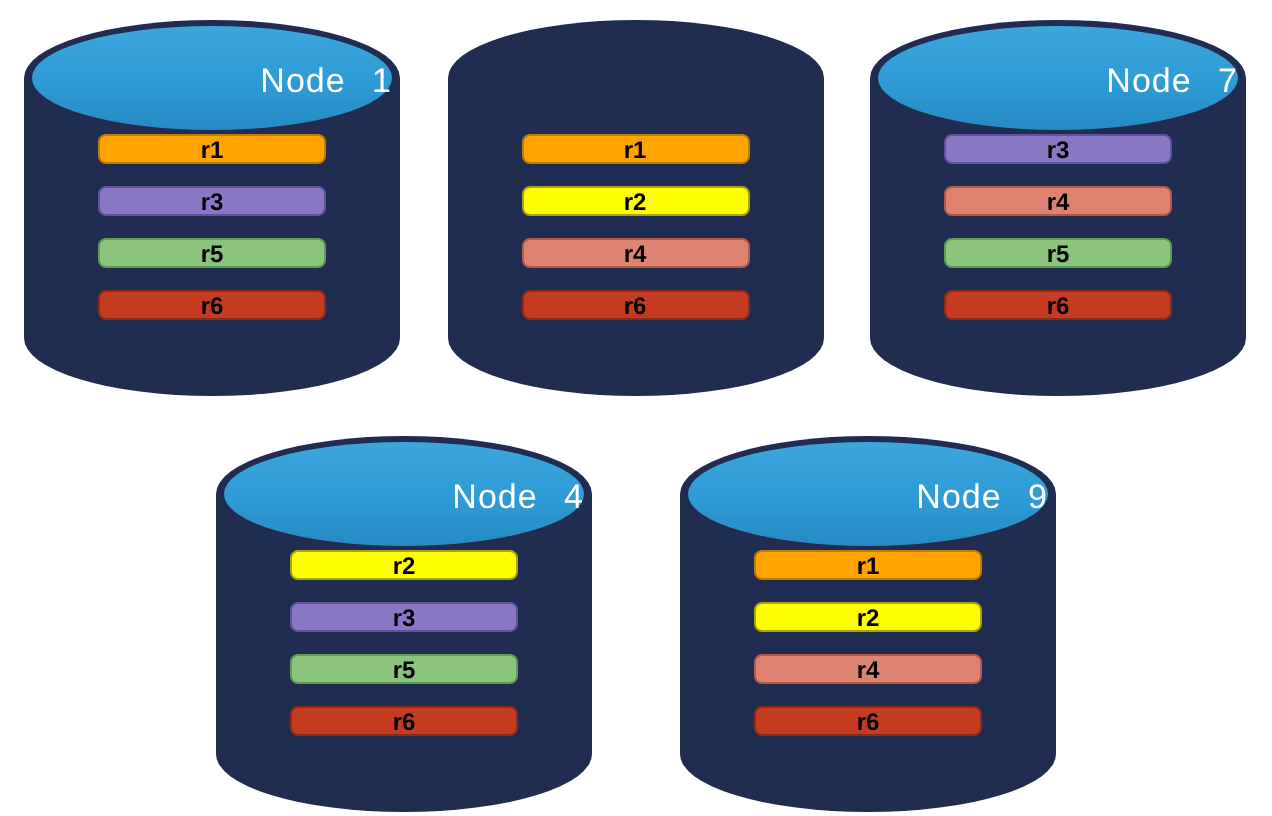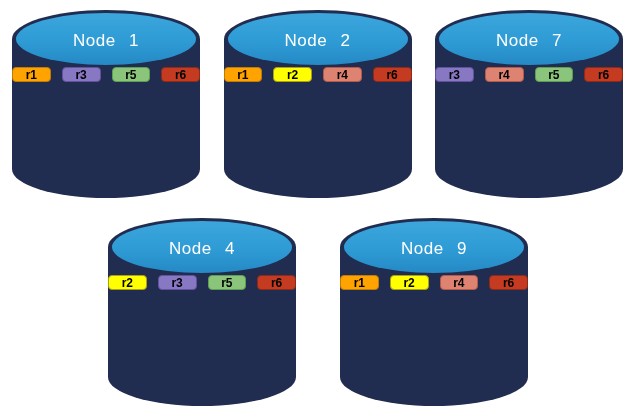--- a/index.html
+++ b/index.html
@@ -44,38 +44,38 @@
   .cyl-top {
     position: absolute;
     top: 3px;
     left: 4px;
     right: 4px;
     height: 52px;
     border-radius: 50%;
     background: linear-gradient(180deg, #3CA6DC 0%, var(--cyl-top, #2E9BD5) 55%, #2589C4 100%);
     display: flex;
     align-items: center;
-    justify-content: center;
+    justify-content: flex-end;
   }
   .node-label {
     color: var(--node-label, #ffffff);
     font-size: 17px;
     font-weight: 400;
     word-spacing: 8px;
     letter-spacing: 0.5px;
     padding-top: 4px;
     white-space: nowrap;
   }
   .bars {
     position: absolute;
     top: 57px;
     left: 0;
     right: 0;
     display: flex;
-    flex-direction: row;
+    flex-direction: column;
     align-items: center;
     gap: 11px;
   }
   .bar {
     box-sizing: border-box;
     width: 114px;
     height: 15px;
     border-radius: 4px;
     border: 1px solid;
     display: flex;
@@ -100,23 +100,20 @@
     <div class="bars">
           <div class="bar" style="background: rgb(255, 163, 1); border-color: rgb(193, 124, 8);">r1</div>
           <div class="bar" style="background: rgb(136, 120, 196); border-color: rgb(98, 81, 158);">r3</div>
           <div class="bar" style="background: rgb(138, 197, 123); border-color: rgb(94, 158, 80);">r5</div>
           <div class="bar" style="background: rgb(197, 59, 34); border-color: rgb(142, 43, 24);">r6</div>
         </div>
   </div>
 
   <div class="node">
     <div class="cyl-body"></div>
-    <div class="cyl-top">
-      <span class="node-label">Node 2</span>
-    </div>
     <div class="bars">
           <div class="bar" style="background: rgb(255, 163, 1); border-color: rgb(193, 124, 8);">r1</div>
           <div class="bar" style="background: rgb(255, 255, 0); border-color: rgb(171, 161, 20);">r2</div>
           <div class="bar" style="background: rgb(222, 131, 114); border-color: rgb(179, 90, 73);">r4</div>
           <div class="bar" style="background: rgb(197, 59, 34); border-color: rgb(142, 43, 24);">r6</div>
         </div>
   </div>
 
   <div class="node">
     <div class="cyl-body"></div>

